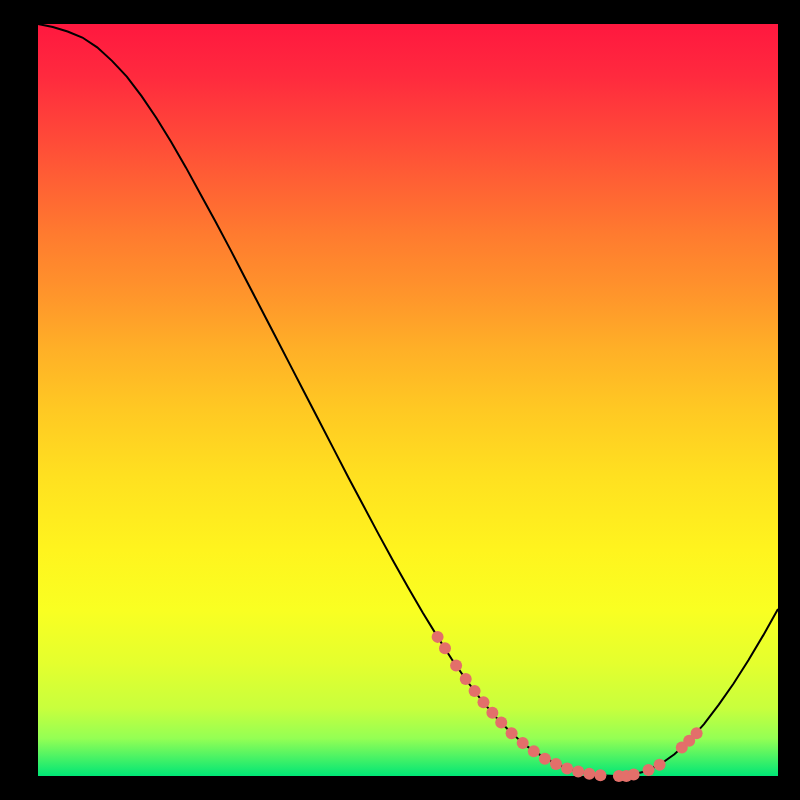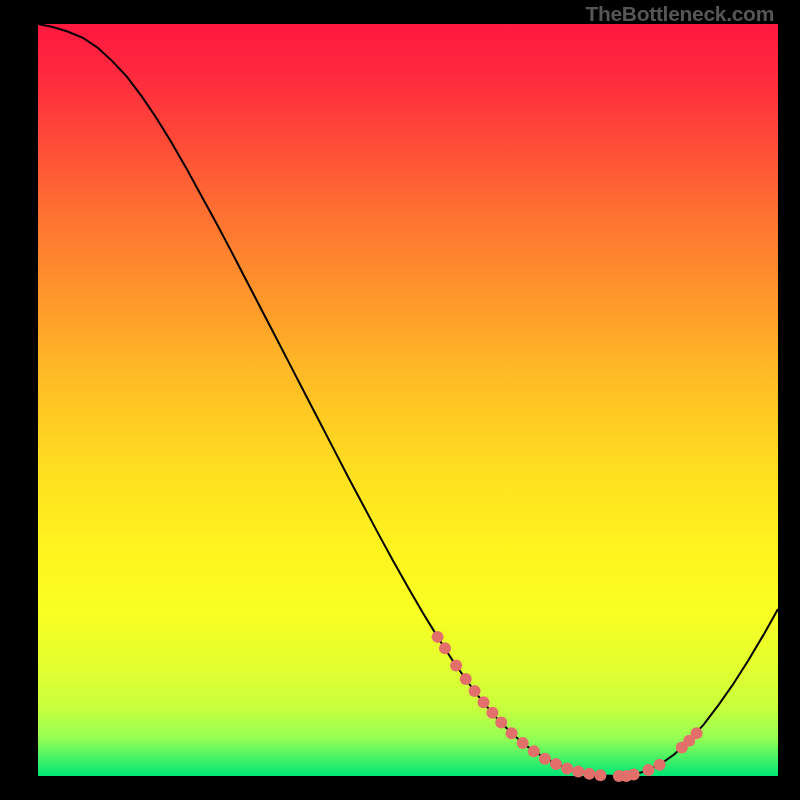--- a/index.html
+++ b/index.html
@@ -54,21 +54,20 @@
     left: 0;
     top: 0;
   }
 </style>
 </head>
 <body>
 <div class="frame">
 
   <div class="plot-area"></div>
 
-  <div class="attrib">TheBottleneck.com</div>
 
   <svg id="chart-svg" width="800" height="800" viewBox="0 0 800 800">
     <g id="curve-layer">
         <path d="M38.00 24.00 L52.80 27.01 L67.60 31.52 L82.40 37.54 L97.20 47.31 L112.00 60.85 L126.80 76.64 L141.60 96.19 L156.40 118.00 L171.20 142.06 L186.00 167.63 L200.80 194.70 L215.60 221.78 L230.40 249.60 L245.20 278.18 L260.00 306.75 L274.80 335.33 L289.60 363.90 L304.40 392.48 L319.20 421.06 L334.00 449.63 L348.80 478.21 L363.60 506.03 L378.40 533.86 L393.20 560.93 L408.00 587.25 L422.80 612.82 L437.60 636.88 L452.40 660.19 L467.20 681.25 L482.00 700.80 L496.80 718.10 L511.60 733.14 L526.40 745.92 L541.20 755.70 L556.00 763.97 L570.80 769.23 L585.60 772.99 L600.40 775.25 L615.20 776.00 L630.00 775.25 L644.80 771.49 L659.60 764.72 L674.40 754.19 L689.20 740.66 L704.00 724.11 L718.80 704.56 L733.60 683.50 L748.40 660.19 L763.20 635.38 L778.00 609.06" fill="none" stroke="#000000" stroke-width="2"></path>
       </g>
     <g id="points-layer">
         <circle cx="437.60" cy="636.88" r="6" fill="#e36f6a"></circle>
         <circle cx="445.00" cy="648.16" r="6" fill="#e36f6a"></circle>
         <circle cx="456.10" cy="665.46" r="6" fill="#e36f6a"></circle>
         <circle cx="465.72" cy="678.99" r="6" fill="#e36f6a"></circle>

